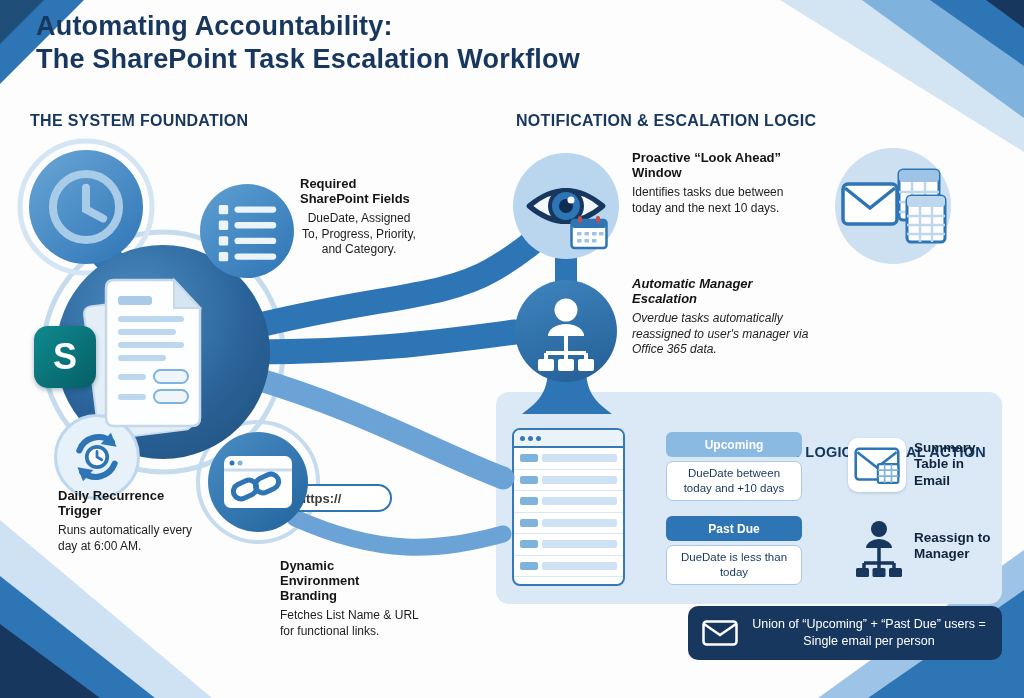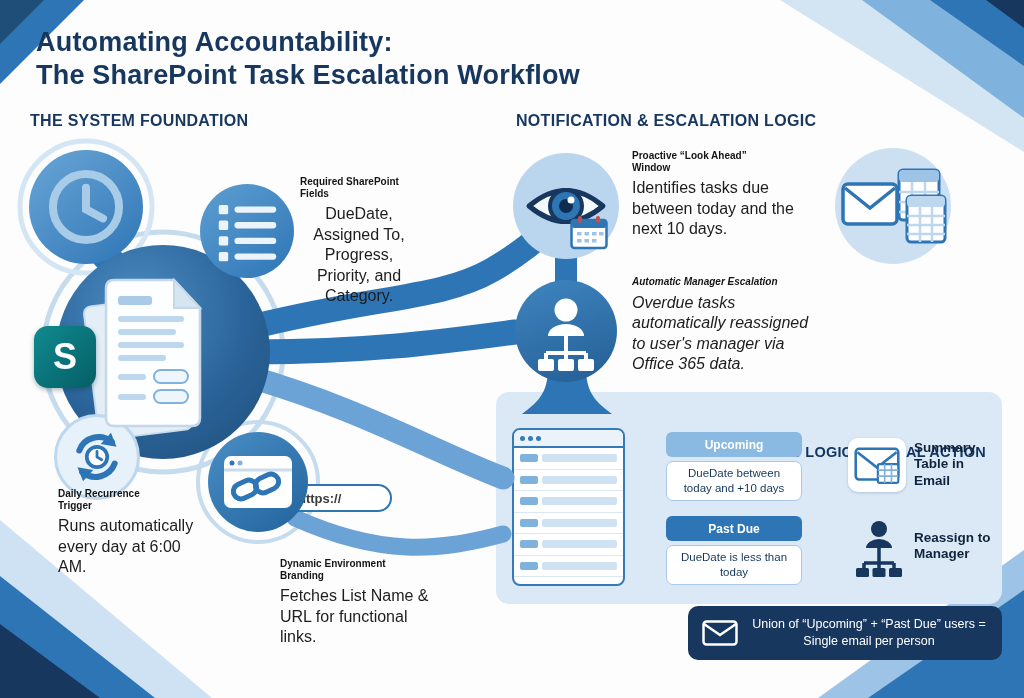--- a/index.html
+++ b/index.html
@@ -15,22 +15,22 @@
   .c-big { background:radial-gradient(circle at 38% 30%, #4b8cc2 0%, #2a6399 55%, #1f4e79 100%); }
   .c-list { background:linear-gradient(140deg,#5e9fd2,#2e75b6); }
   .c-recur { background:#e6f1fa; border:3px solid #bcd7ee; }
   .c-brand { background:linear-gradient(140deg,#4a8ec6,#22639c); }
   .c-eye { background:#b9d6ee; }
   .c-person { background:linear-gradient(160deg,#3f85c0,#245e94); }
   .c-consol { background:#cde0f2; }
   .circle svg { width:100%; height:100%; display:block; }
   .title { font-size:27px; font-weight:700; color:#17375e; line-height:1.22; letter-spacing:.2px; }
   .section-h { font-size:16px; font-weight:700; color:#17375e; letter-spacing:.3px; }
-  .item-title { font-weight:700; font-size:10px; color:#141414; line-height:1.16; }
-  .item-desc { font-size:16px; color:#1d1d1d; line-height:1.28; margin-top:5px; }
+  .item-title { font-weight:700; font-size:13px; color:#141414; line-height:1.16; }
+  .item-desc { font-size:12px; color:#1d1d1d; line-height:1.28; margin-top:5px; }
   .sp-tile { position:absolute; z-index:4; width:62px; height:62px; border-radius:14px;
              background:linear-gradient(135deg,#0f8a8f,#065e66); display:flex; align-items:center;
              justify-content:center; color:#fff; font-size:36px; font-weight:700;
              box-shadow:0 2px 5px rgba(6,60,70,.35); }
   .doc-back { position:absolute; z-index:3; background:#e4eef7; border:2px solid #c9dbea;
               border-radius:8px; transform:rotate(-7deg); }
   .url-pill { position:absolute; z-index:2; background:#fff; border:2.5px solid #2e75b6;
               border-radius:15px; font-size:13px; color:#3c3c3c; display:flex; align-items:center;
               padding-left:34px; font-weight:700; }
   .panel { position:absolute; z-index:1; background:#dbe9f6; border-radius:13px; }
@@ -155,21 +155,21 @@
     <path d="M240 330 C 370 296 440 300 492 270 C 520 254 538 238 554 224" stroke="#2e75b6" stroke-width="25" fill="none" stroke-linecap="round"></path>
     <path d="M245 352 C 370 352 440 342 515 332" stroke="#2e75b6" stroke-width="25" fill="none" stroke-linecap="round"></path>
     <path d="M240 374 C 360 408 430 450 503 478" stroke="#6ba3d6" stroke-width="23" fill="none" stroke-linecap="round"></path>
     <path d="M295 518 C 380 556 438 552 503 534" stroke="#6ba3d6" stroke-width="17" fill="none" stroke-linecap="round"></path>
     <path d="M566 252 L 566 292" stroke="#2e75b6" stroke-width="22" stroke-linecap="round"></path>
     <path d="M548 368 C 548 395 536 403 522 414 L 612 414 C 598 403 586 395 586 368 Z" fill="#2e75b6"></path>
     <path d="M100 250 L130 282" stroke="#2e75b6" stroke-width="28" stroke-linecap="round"></path>
     <path d="M230 264 L208 288" stroke="#2e75b6" stroke-width="28" stroke-linecap="round"></path>
   </svg>
 
-  <div class="abs fg title" style="left:36px; top:26px;">
+  <div class="abs fg title" style="left:36px; top:10px;">
     <div>Automating Accountability:</div>
     <div>The SharePoint Task Escalation Workflow</div>
   </div>
   <div class="abs fg section-h" style="left:516px; top:112px;">NOTIFICATION &amp; ESCALATION LOGIC</div>
   <div class="abs fg section-h" style="left:30px; top:112px;">THE SYSTEM FOUNDATION</div>
 
   <div class="circle c-clock" style="left:29px; top:150px; width:114px; height:114px;">
     <svg viewBox="0 0 100 100">
       <circle cx="50" cy="50" r="29" fill="none" stroke="#a8cbe8" stroke-width="7"></circle>
       <path d="M50 33 V52 L65 60" stroke="#a8cbe8" stroke-width="7" fill="none" stroke-linecap="round"></path>

